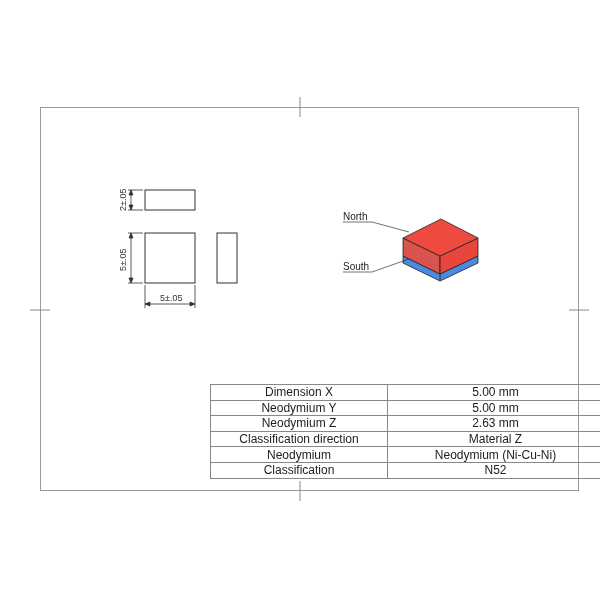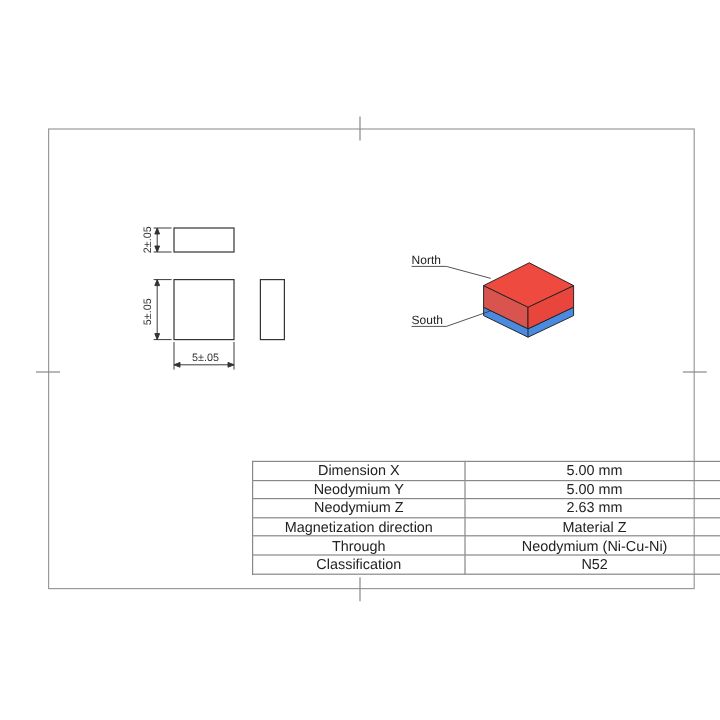--- a/index.html
+++ b/index.html
@@ -87,25 +87,25 @@
   </tr>
   <tr>
     <td class="k">Neodymium Y</td>
     <td>5.00 mm</td>
   </tr>
   <tr>
     <td class="k">Neodymium Z</td>
     <td>2.63 mm</td>
   </tr>
   <tr>
-    <td class="k">Magnetization direction</td>
+    <td class="k">Classification direction</td>
     <td>Material Z</td>
   </tr>
   <tr>
-    <td class="k">Through</td>
+    <td class="k">Neodymium</td>
     <td>Neodymium (Ni-Cu-Ni)</td>
   </tr>
   <tr>
     <td class="k">Classification</td>
     <td>N52</td>
   </tr>
 </tbody>
   </table>
 
 </body></html>

